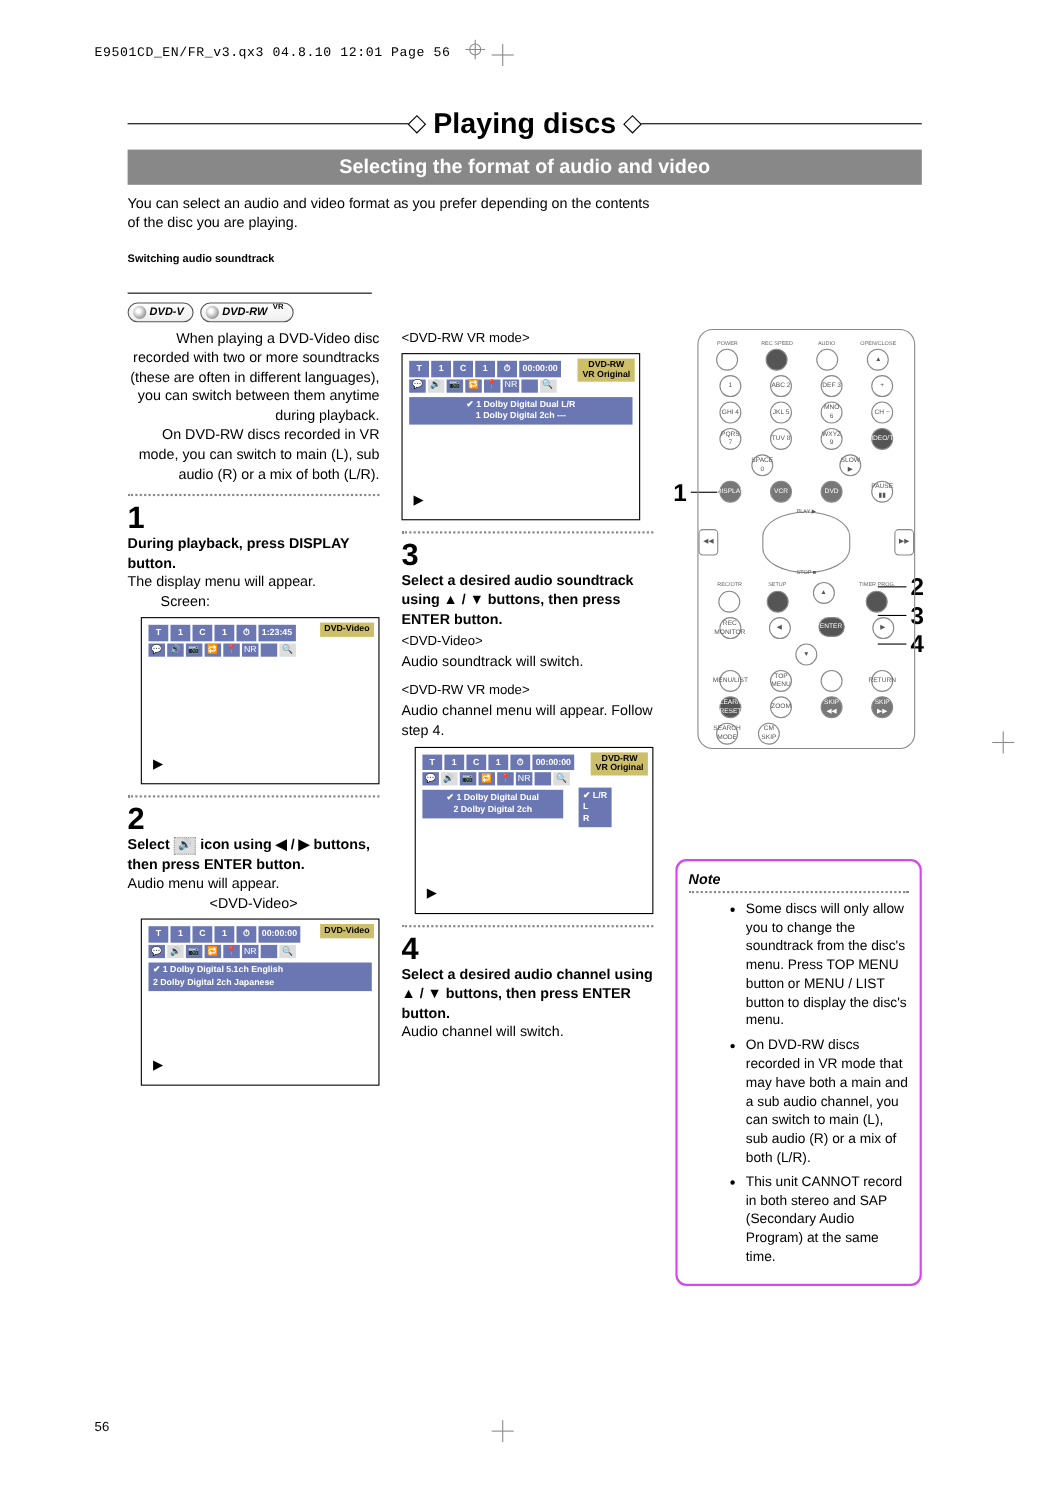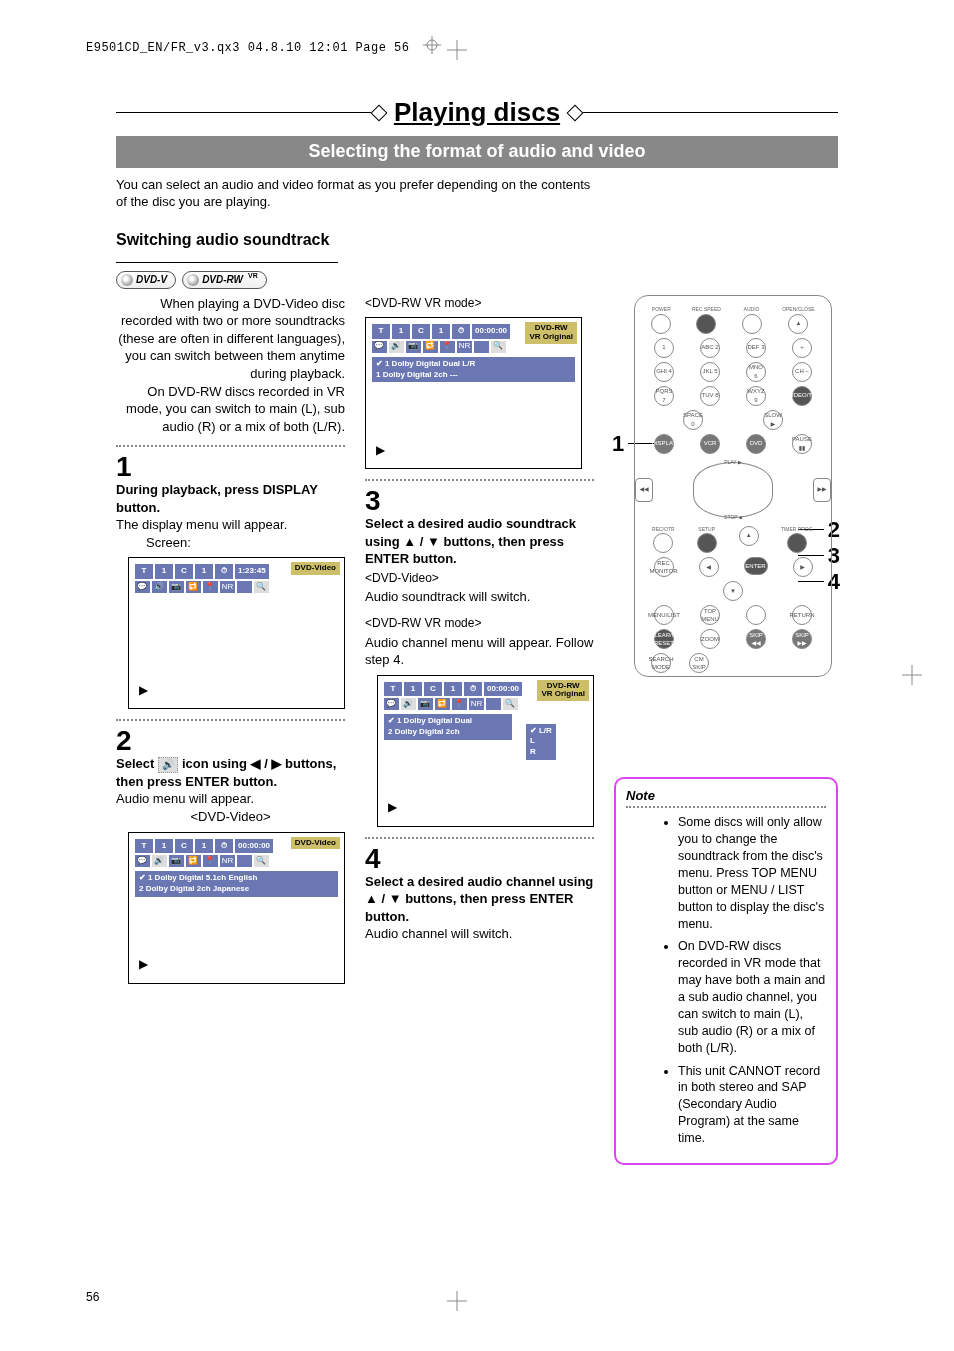--- a/index.html
+++ b/index.html
@@ -55,21 +55,20 @@
     display: flex;
     align-items: center;
     justify-content: center;
     gap: 14px;
     margin-bottom: 6px;
   }
   .section-title {
     font-size: 26px;
     font-weight: bold;
     text-align: center;
-    text-decoration: underline;
   }
   .diamond-line {
     flex: 1;
     position: relative;
     height: 1px;
     background: #000;
   }
   .diamond-line.left::before,
   .diamond-line.right::after {
     content: "";
@@ -89,23 +88,23 @@
     font-weight: bold;
     text-align: center;
     padding: 3px 0 4px;
   }
   .intro-text {
     margin: 8px 0 18px 0;
     font-size: 13px;
     max-width: 480px;
   }
   .sub-heading {
-    font-size: 16px;
-    font-weight: bold;
-    margin-bottom: 12px;
+    font-size: 10px;
+    font-weight: bold;
+    margin-bottom: 24px;
   }
   .underline {
     border-bottom: 1px solid #000;
     width: 222px;
     margin: 4px 0 8px 0;
   }
   .badges {
     display: flex;
     gap: 6px;
     margin-bottom: 6px;
@@ -207,29 +206,30 @@
     padding: 2px 4px;
     text-align: center;
     line-height: 1.1;
   }
   .osd-list {
     background: #6a77b3;
     margin: 0 6px;
     padding: 2px 4px;
     font-size: 8px;
     font-weight: bold;
+    text-align: center;
   }
   .osd-list .row { display:flex; gap:6px; align-items:center; }
   .osd-sublist {
     position:absolute;
     background:#6a77b3;
     font-size:8px;
     font-weight:bold;
     padding:2px 4px;
-    top: 48px; left: 148px;
+    top: 36px; left: 148px;
   }
   .osd-play {
     position: absolute;
     left: 10px;
     bottom: 10px;
     color: #000;
     font-size: 12px;
   }
   .caption-sm {
     font-size: 12px;

